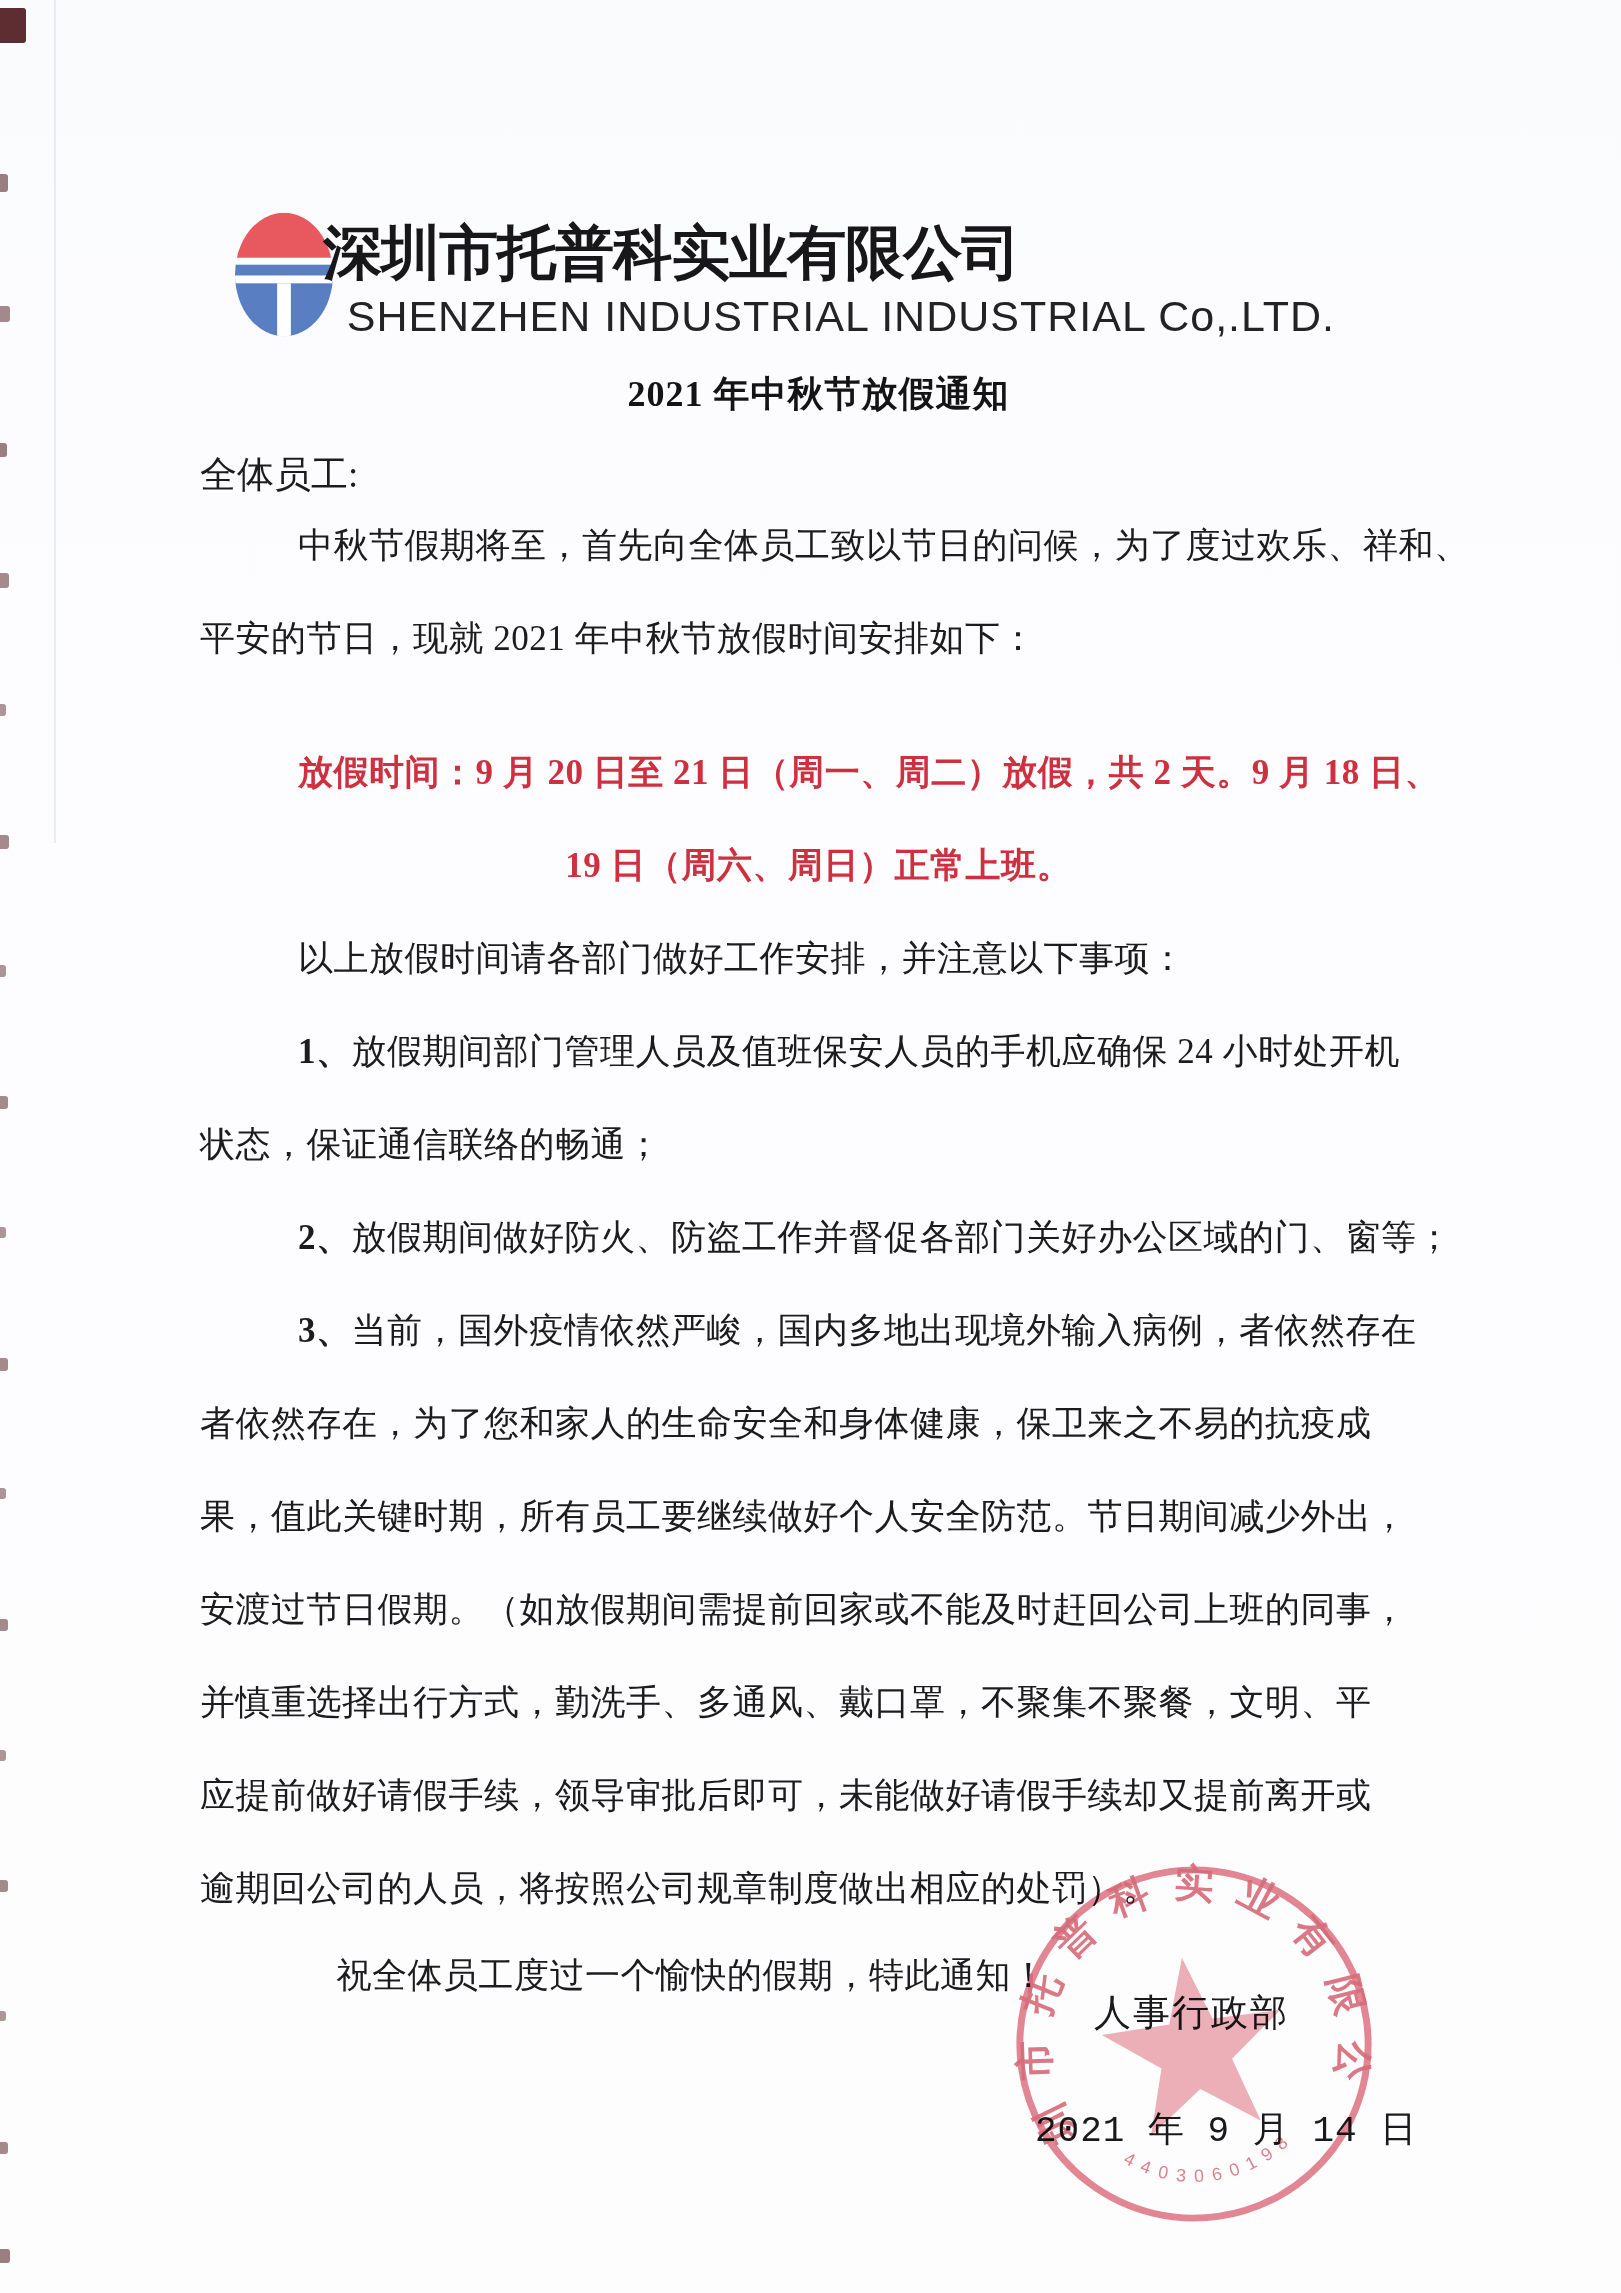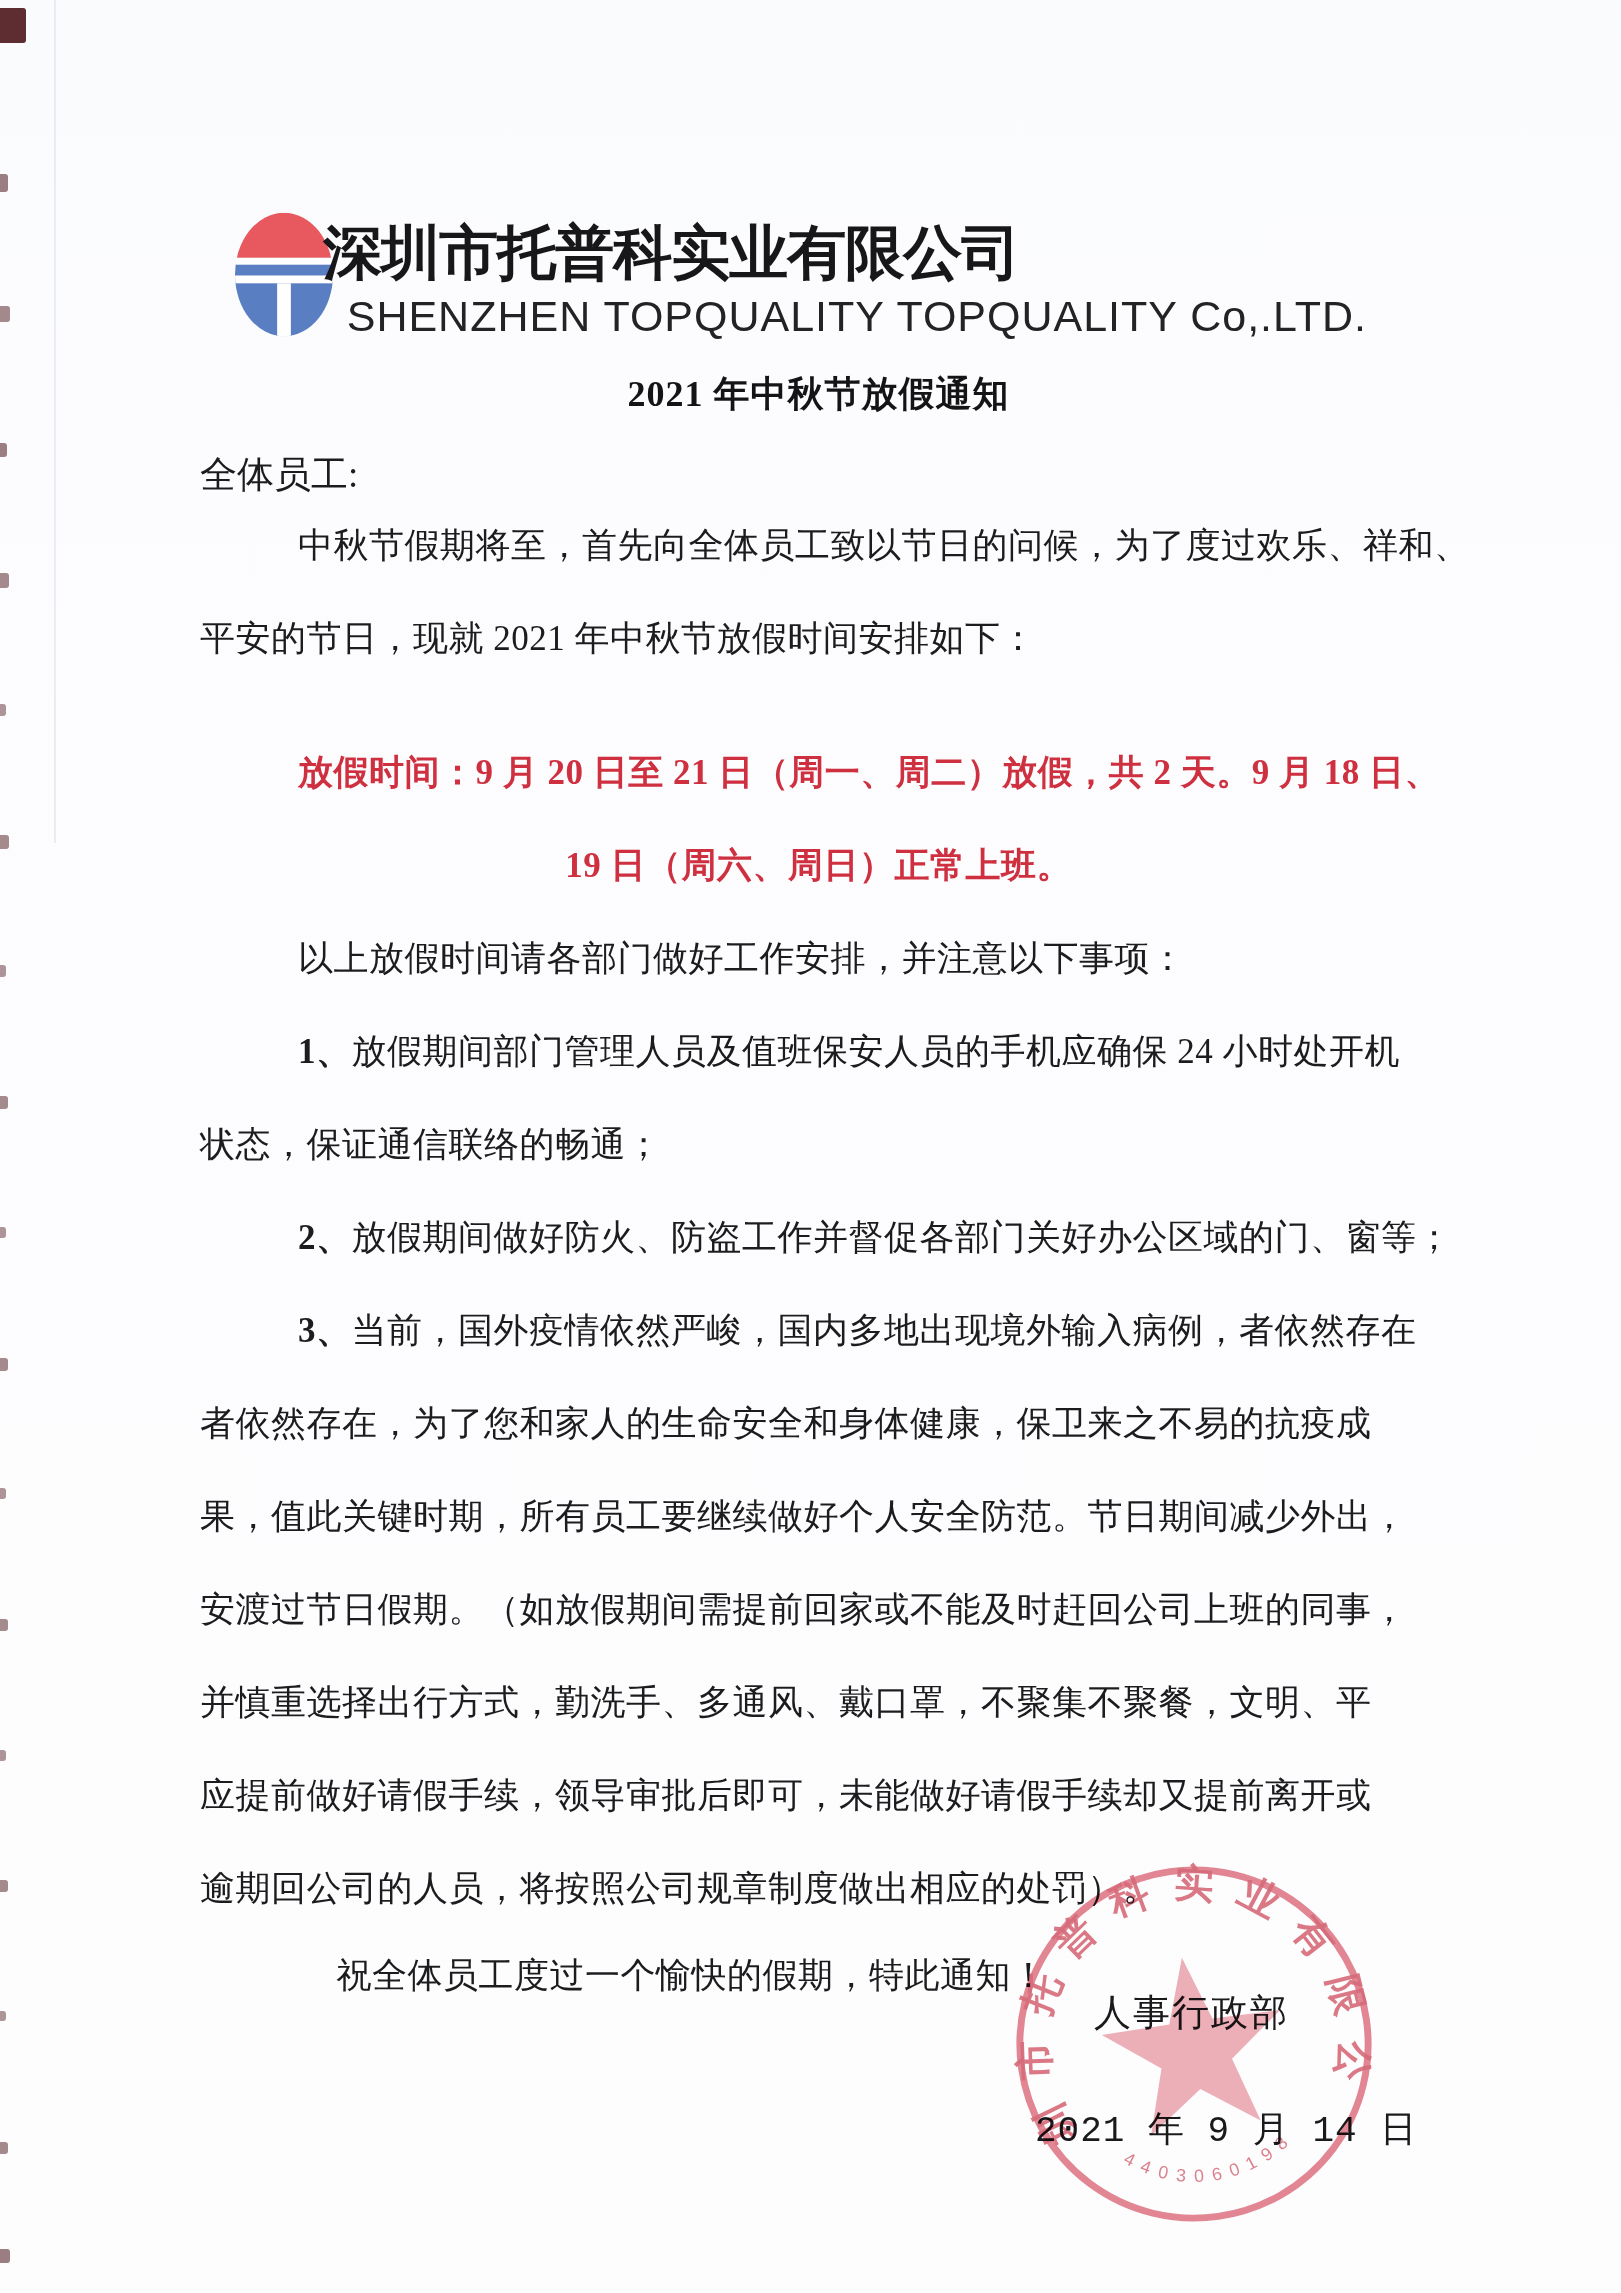--- a/index.html
+++ b/index.html
@@ -91,21 +91,21 @@
         <g clip-path="url(#logoClip)">
           <rect x="0" y="0" width="100" height="46" fill="#e7595f"></rect>
           <rect x="0" y="46" width="100" height="7" fill="#ffffff"></rect>
           <rect x="0" y="53" width="100" height="73" fill="#5a7ec2"></rect>
           <rect x="0" y="64" width="100" height="8" fill="#ffffff"></rect>
           <rect x="43" y="72" width="14" height="54" fill="#ffffff"></rect>
         </g>
       </svg>
       <div class="names">
         <div class="company-cn">深圳市托普科实业有限公司</div>
-        <div class="company-en">SHENZHEN TOPQUALITY TOPQUALITY Co,.LTD.</div>
+        <div class="company-en">SHENZHEN INDUSTRIAL INDUSTRIAL Co,.LTD.</div>
       </div>
     </div>
 
     <div class="title">2021 年中秋节放假通知</div>
 
     <div class="salutation">全体员工:</div>
 
     <div>
       <div class="bl ind">中秋节假期将至，首先向全体员工致以节日的问候，为了度过欢乐、祥和、</div>
       <div class="bl">平安的节日，现就 2021 年中秋节放假时间安排如下：</div>

